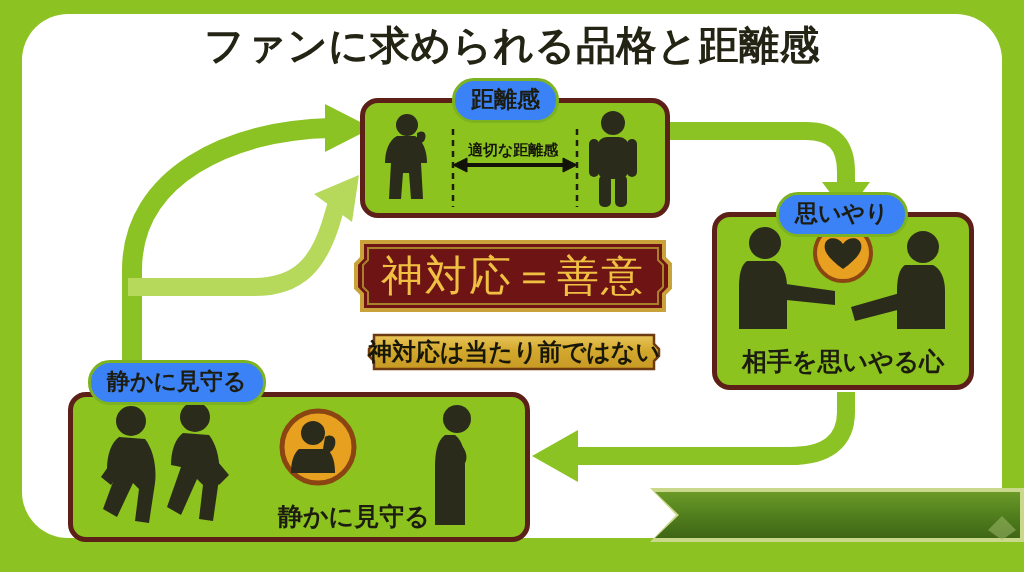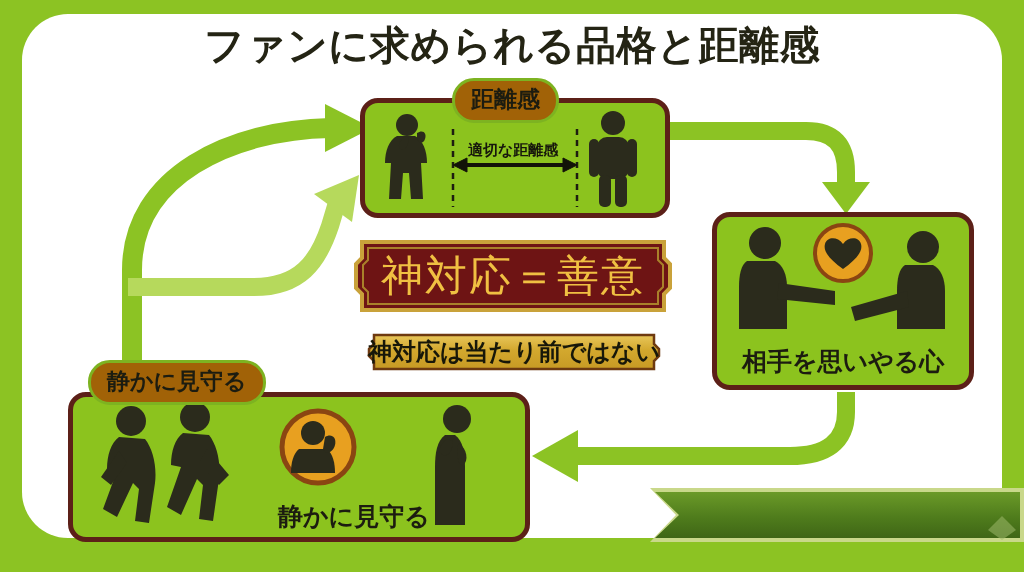--- a/index.html
+++ b/index.html
@@ -55,21 +55,21 @@
   .card {
     position: absolute;
     background: #8CC31E;
     border: 5px solid #5C2018;
     border-radius: 18px;
     box-sizing: border-box;
     z-index: 10;
   }
   .badge {
     position: absolute;
-    background: #a16207;
+    background: #3b82f6;
     border: 3px solid #7DB321;
     border-radius: 22px;
     color: #1c1c10;
     font-weight: bold;
     font-size: 23px;
     line-height: 1;
     padding: 7px 16px 9px 16px;
     white-space: nowrap;
     z-index: 14;
   }
@@ -253,20 +253,21 @@
         <path d="M 126 52 C 112 42, 106 34, 108 27 C 110 20, 120 19, 126 27 C 132 19, 142 20, 144 27 C 146 34, 140 42, 126 52 Z" fill="#2B2B1C"></path>
       </g>
 
       <g fill="#2B2B1C">
         <circle cx="206" cy="30" r="16"></circle>
         <path d="M 188 48 C 182 52, 180 62, 180 74 L 180 112 L 228 112 L 228 74 C 228 62, 224 52, 216 48 Z"></path>
         <path d="M 190 74 L 134 90 L 138 104 L 192 90 Z"></path>
       </g>
     </svg>
   </div>
+  <div class="badge" id="badge-kindness">思いやり</div>
   <div class="caption" id="caption-kindness">相手を思いやる心</div>
 
   <div class="card" id="card-watching">
     <svg viewBox="0 0 452 140" width="452" height="140">
 
       <g fill="#2B2B1C">
         <circle cx="58" cy="24" r="15"></circle>
         <path d="M 46 40 C 38 46, 34 58, 34 72 L 44 74 L 30 112 L 44 120 L 60 86 L 66 92 L 62 124 L 76 126 L 82 86 C 84 70, 80 52, 72 42 Z"></path>
         <path d="M 46 54 L 28 80 L 38 88 L 54 66 Z"></path>
         <circle cx="122" cy="20" r="15"></circle>

